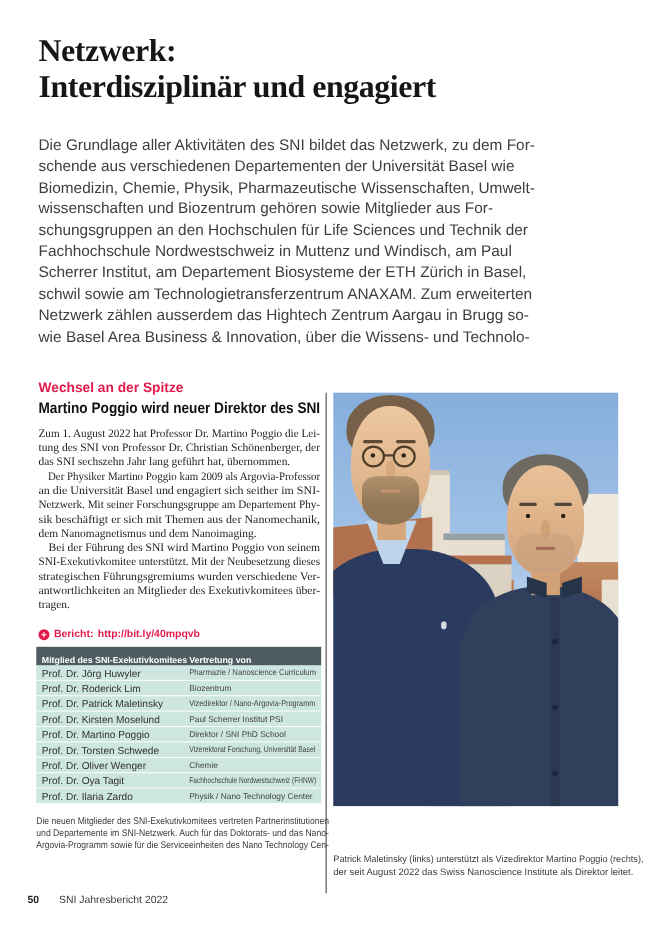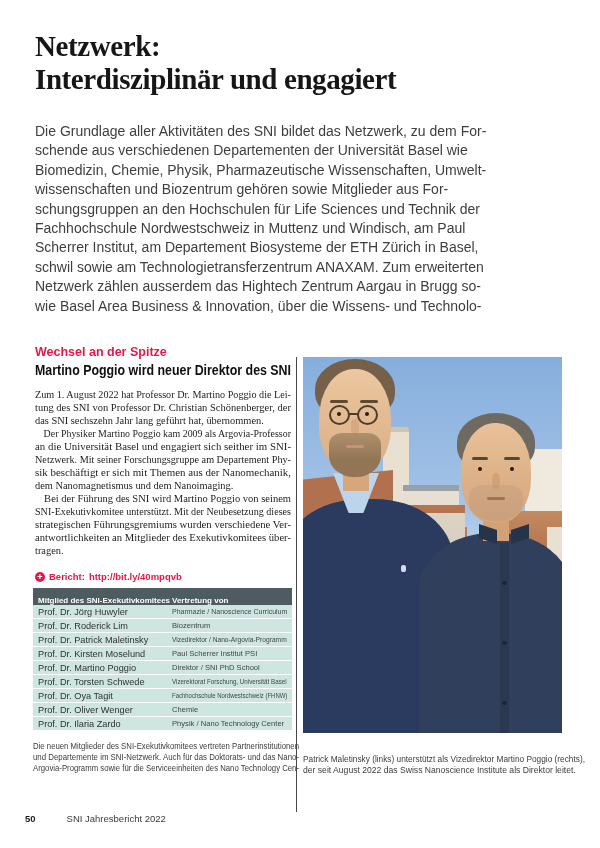--- a/index.html
+++ b/index.html
@@ -132,25 +132,25 @@
   .pr-brow.l{left:169px;} .pr-brow.r{left:201px;}
   .pr-eye{top:110px;width:4px;height:4px;background:#241d15;border-radius:50%;}
   .pr-eye.l{left:175px;} .pr-eye.r{left:207px;}
   .pr-nose{left:189px;top:116px;width:8px;height:16px;background:#d3a274;
     border-radius:40%;}
   .pr-stubble{left:166px;top:128px;width:54px;height:36px;background:#b8977a;
     opacity:.35;border-radius:30% 30% 50% 50%;}
   .pr-mouth{left:184px;top:140px;width:18px;height:3px;background:#a5705a;
     border-radius:2px;}
 
-  .photo-caption{left:303px;top:754px;width:282px;color:#3c3c3c;}
+  .photo-caption{left:303px;top:776px;width:282px;color:#3c3c3c;}
   .photo-caption .line{font-size:8.6px;line-height:10.6px;}
 
   
-  .footer{left:25px;top:813px;display:flex;gap:31px;align-items:baseline;
+  .footer{left:25px;top:813px;display:flex;gap:18px;align-items:baseline;
     color:#3a3a3a;font-size:9.5px;}
   .footer .pageno{font-weight:bold;color:#1d1d1d;}
 </style>
 </head>
 <body>
 
 <div class="page">
 
   <div class="abs doc-title">
     <div>Netzwerk:</div>
@@ -228,26 +228,26 @@
         </div>
         <div class="trow">
           <div class="tcell c0 shrinkfit">Prof. Dr. Martino Poggio</div>
           <div class="tcell c1 shrinkfit">Direktor / SNI PhD School</div>
         </div>
         <div class="trow">
           <div class="tcell c0 shrinkfit">Prof. Dr. Torsten Schwede</div>
           <div class="tcell c1 shrinkfit" style="transform: scaleX(0.821429);">Vizerektorat Forschung, Universität Basel</div>
         </div>
         <div class="trow">
+          <div class="tcell c0 shrinkfit">Prof. Dr. Oliver Wenger</div>
+          <div class="tcell c1 shrinkfit">Chemie</div>
+        </div>
+        <div class="trow">
           <div class="tcell c0 shrinkfit">Prof. Dr. Oya Tagit</div>
           <div class="tcell c1 shrinkfit" style="transform: scaleX(0.787671);">Fachhochschule Nordwestschweiz (FHNW)</div>
-        </div>
-        <div class="trow">
-          <div class="tcell c0 shrinkfit">Prof. Dr. Oliver Wenger</div>
-          <div class="tcell c1 shrinkfit">Chemie</div>
         </div>
         <div class="trow">
           <div class="tcell c0 shrinkfit">Prof. Dr. Ilaria Zardo</div>
           <div class="tcell c1 shrinkfit">Physik / Nano Technology Center</div>
         </div>
       </div>
   </div>
 
   <div class="abs table-caption fitlines">
       <div class="line" style="transform: scaleX(0.883125);">Die neuen Mitglieder des SNI-Exekutivkomitees vertreten Partnerinstitutionen</div>

